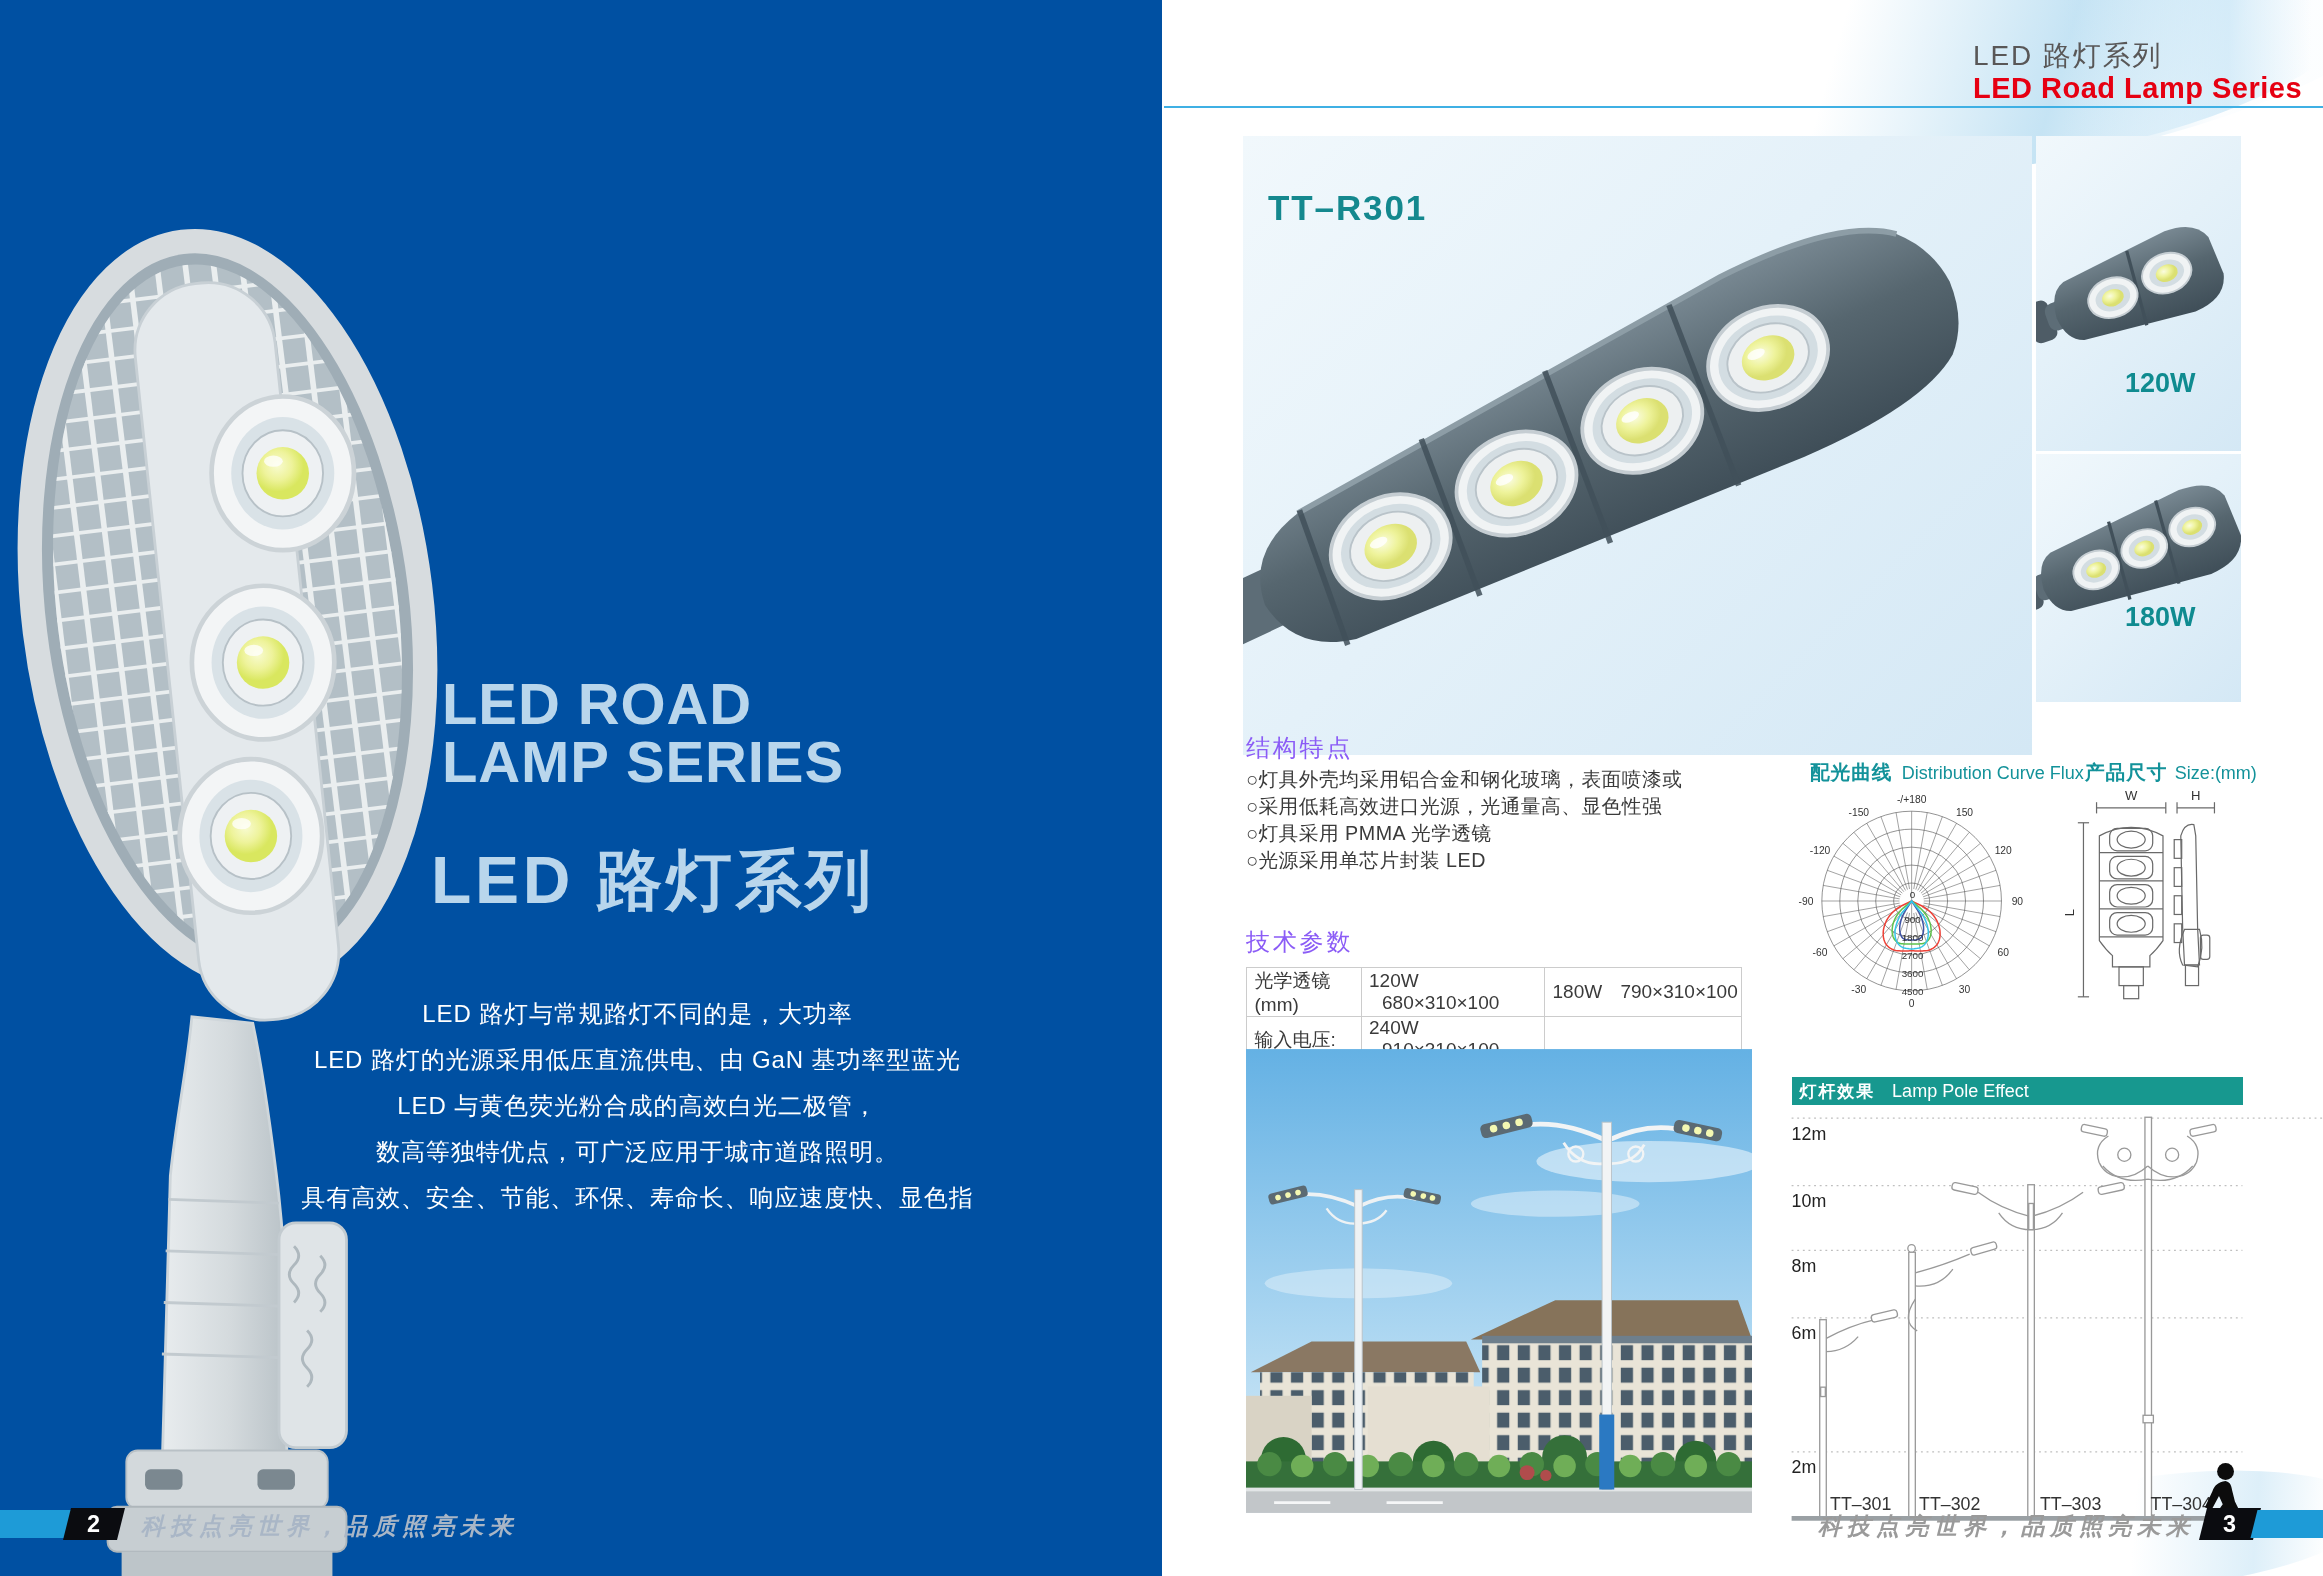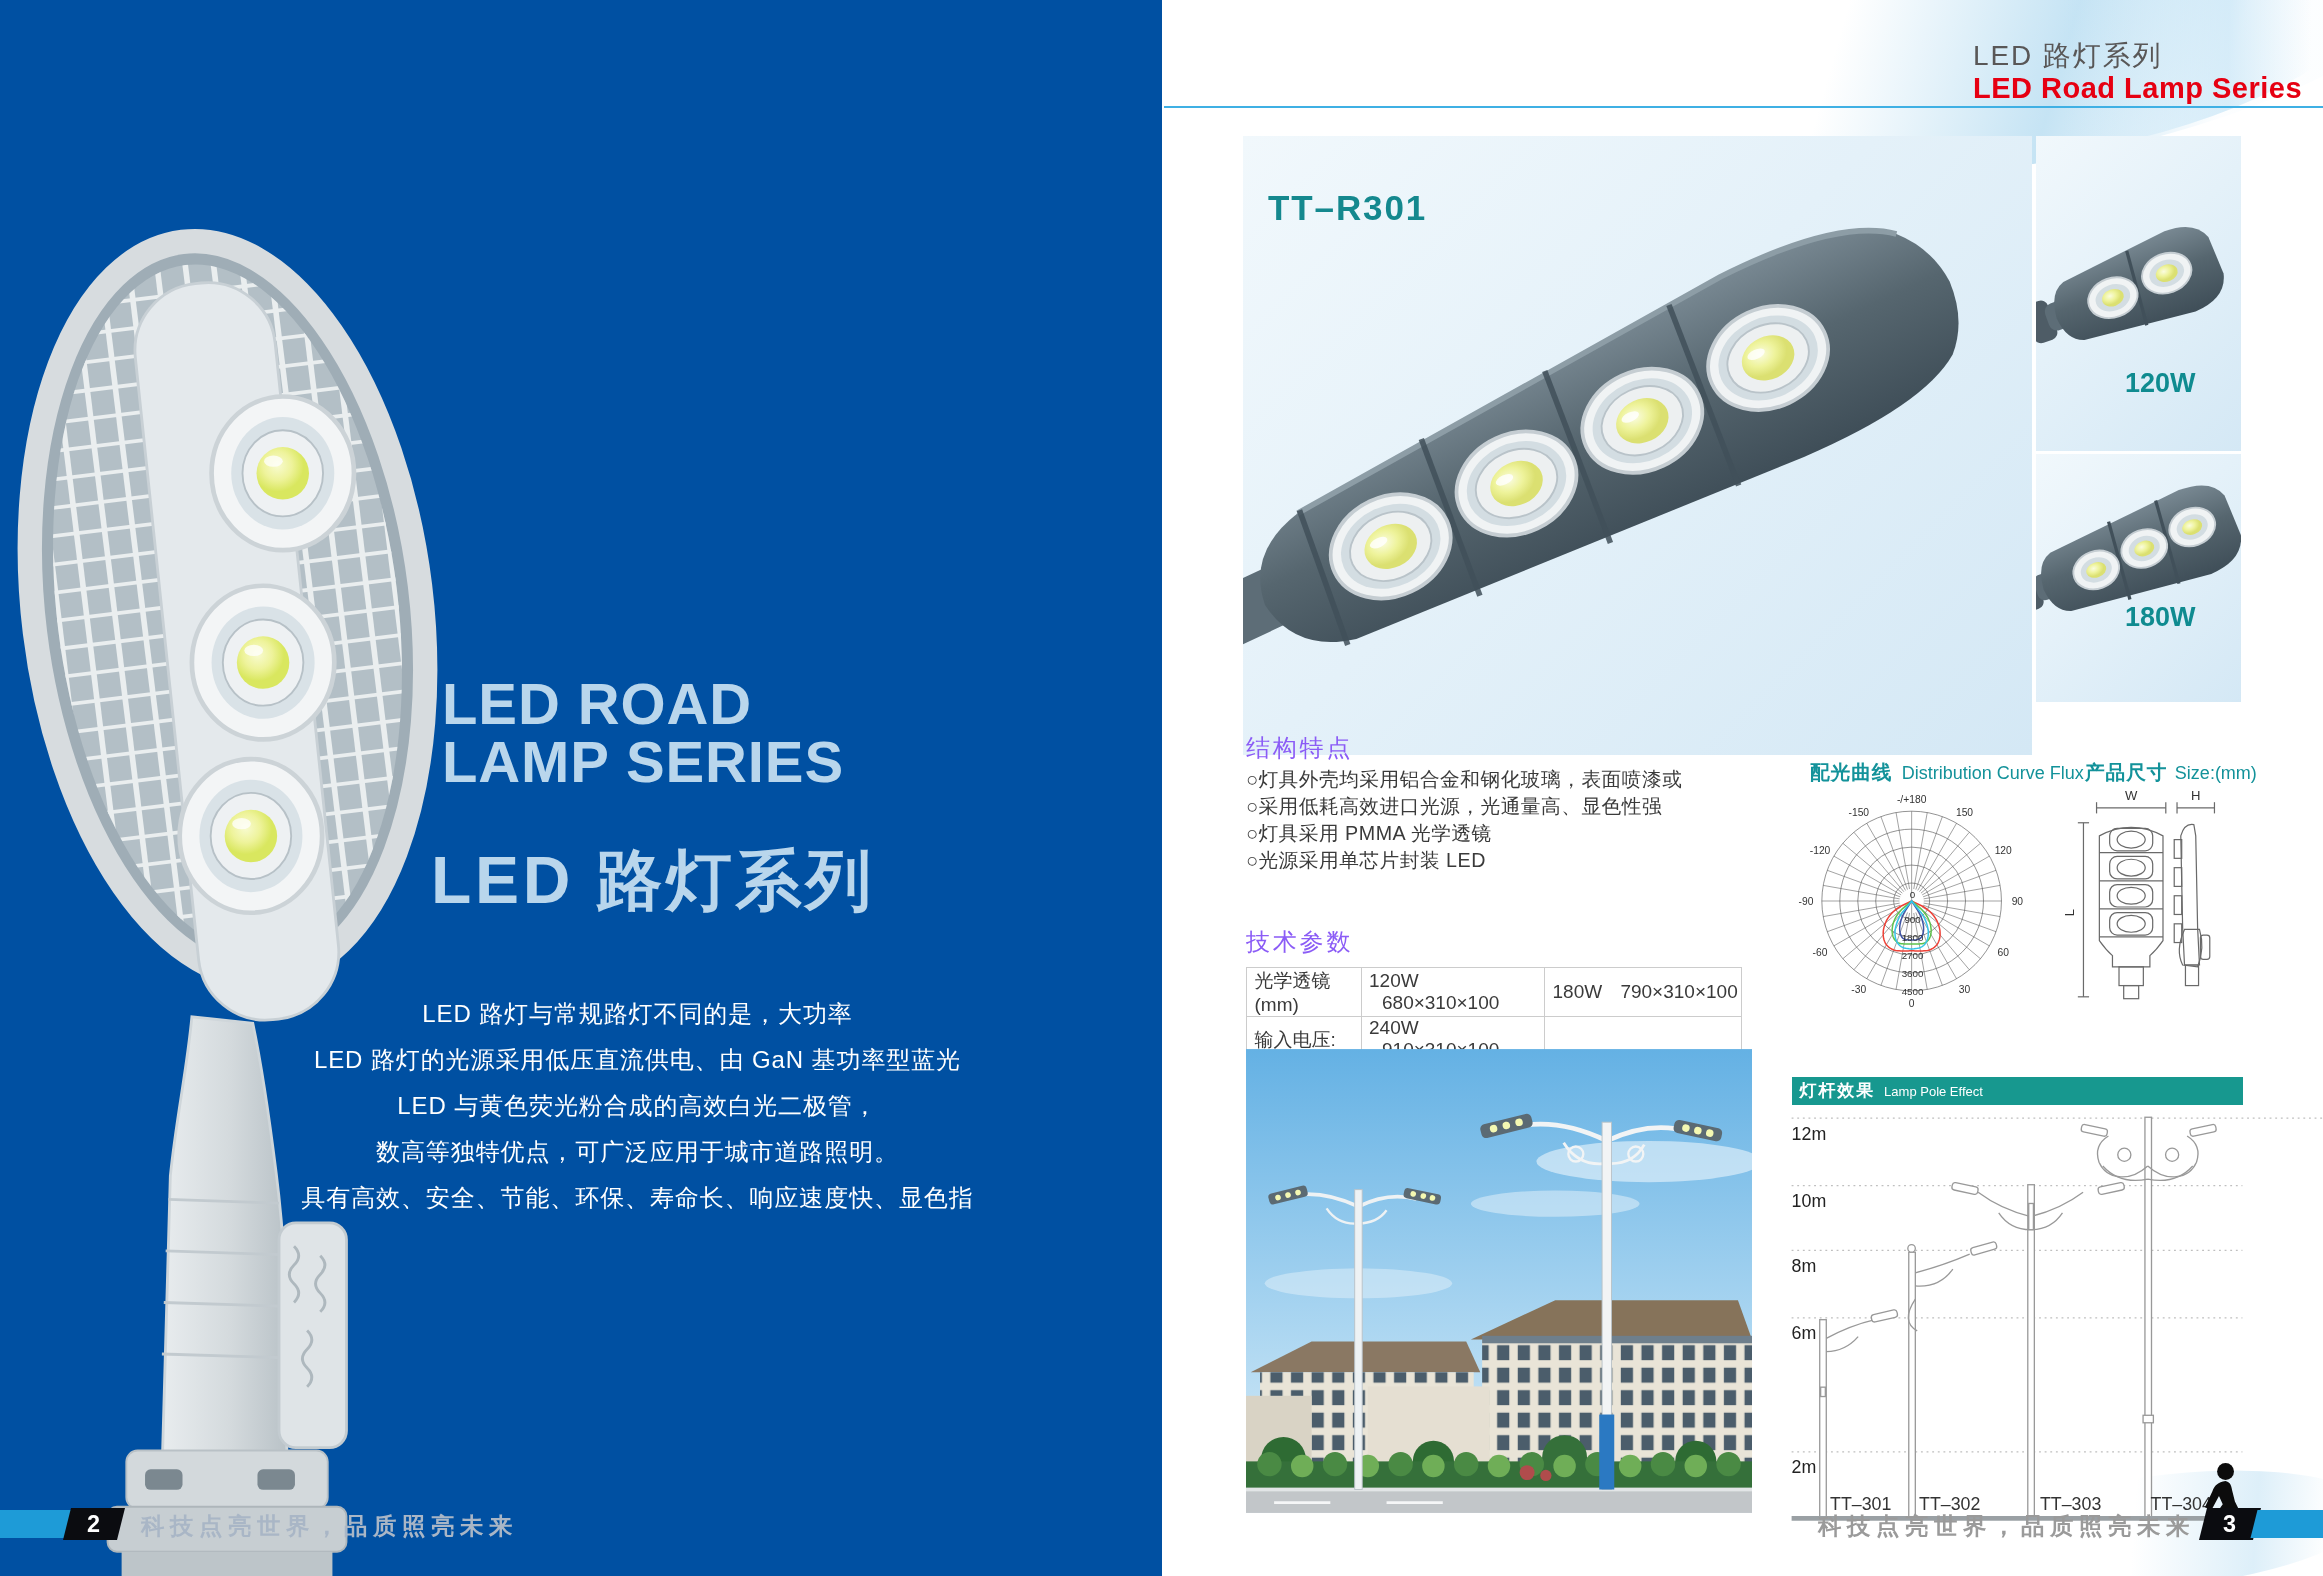--- a/index.html
+++ b/index.html
@@ -29,27 +29,27 @@
   .model-title{font-size:35px;font-weight:bold;color:#14888e;letter-spacing:1.9px}
   .pwr{font-weight:bold;color:#0f8b90}
   .sec-head{font-size:24px;font-weight:normal;color:#8b5cf6;letter-spacing:2.8px}
   .feat-line{font-size:19.7px;color:#3a3a3a;line-height:27px;letter-spacing:0.5px}
   .spec-table{border-collapse:collapse;table-layout:fixed;font-size:19px;color:#3a3a3a}
   .spec-table td{border:0.9px solid #ccc;padding:0 0 0 7.5px;vertical-align:middle}
   .mini-head-cn{font-size:19.7px;font-weight:bold;color:#13929a;letter-spacing:0.9px}
   .mini-head-en{font-size:18px;color:#13929a;margin-left:9.4px;font-weight:normal;letter-spacing:0}
   .teal-bar{background:#17988f;color:#fff}
   .teal-bar .cn{font-size:17px;font-weight:bold;letter-spacing:1.9px}
-  .teal-bar .en{font-size:13px;margin-left:9px}
+  .teal-bar .en{font-size:18px;margin-left:17px}
   
   .ft-band{height:28px;background:#1e9bd7}
   .ft-badge{width:54px;height:32px;background:#0b0c10;transform:skewX(-14deg);
             color:#fff;font-size:23.4px;font-weight:bold;text-align:center;line-height:32px}
   .ft-badge span{display:inline-block;transform:skewX(14deg)}
-  .slogan{font-family:"DejaVu Serif","Liberation Serif",serif;font-weight:bold;
+  .slogan{font-family:"DejaVu Serif","Liberation Serif",serif;font-style:italic;font-weight:bold;
           font-size:23.4px;letter-spacing:5.6px;white-space:nowrap}
   .slogan.on-blue{color:#a9b6c6}
   .slogan.on-white{color:#9a9a9a}
 </style>
 </head>
 <body>
 
 <div class="abs page-left">
 
   <svg class="abs" style="left:-19px;top:122px" width="656" height="1455" viewBox="0 0 700 1553">

